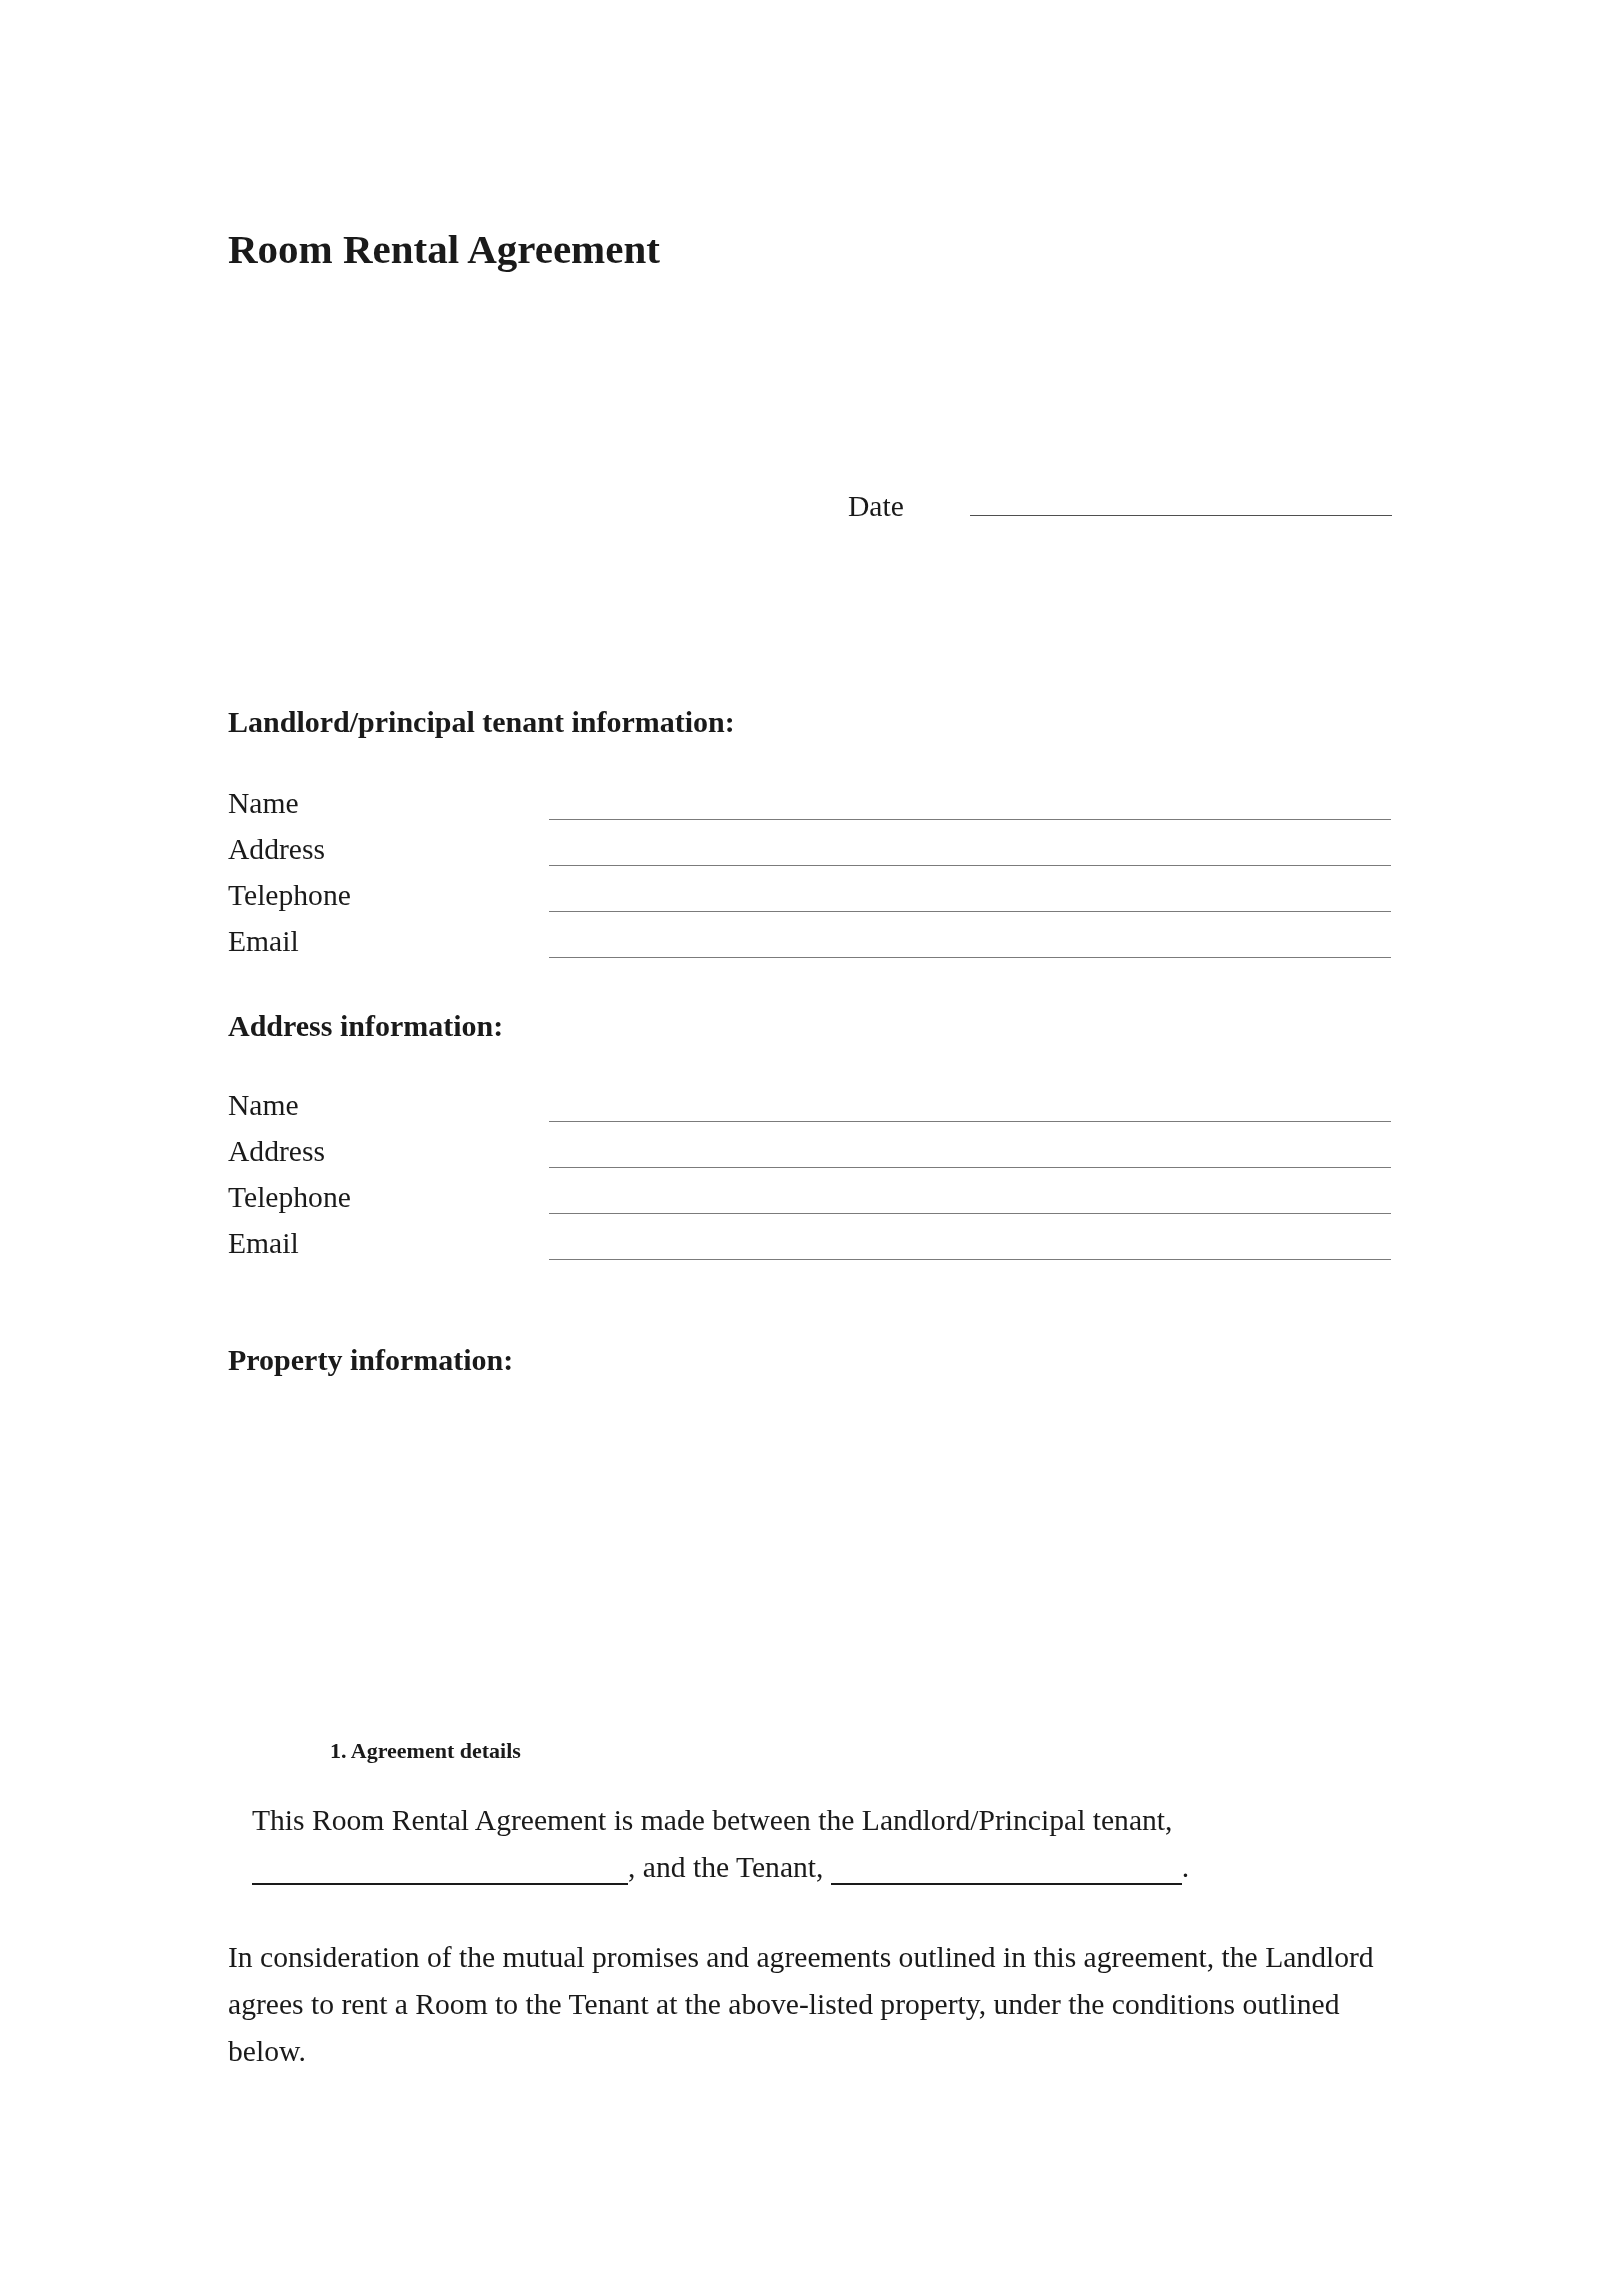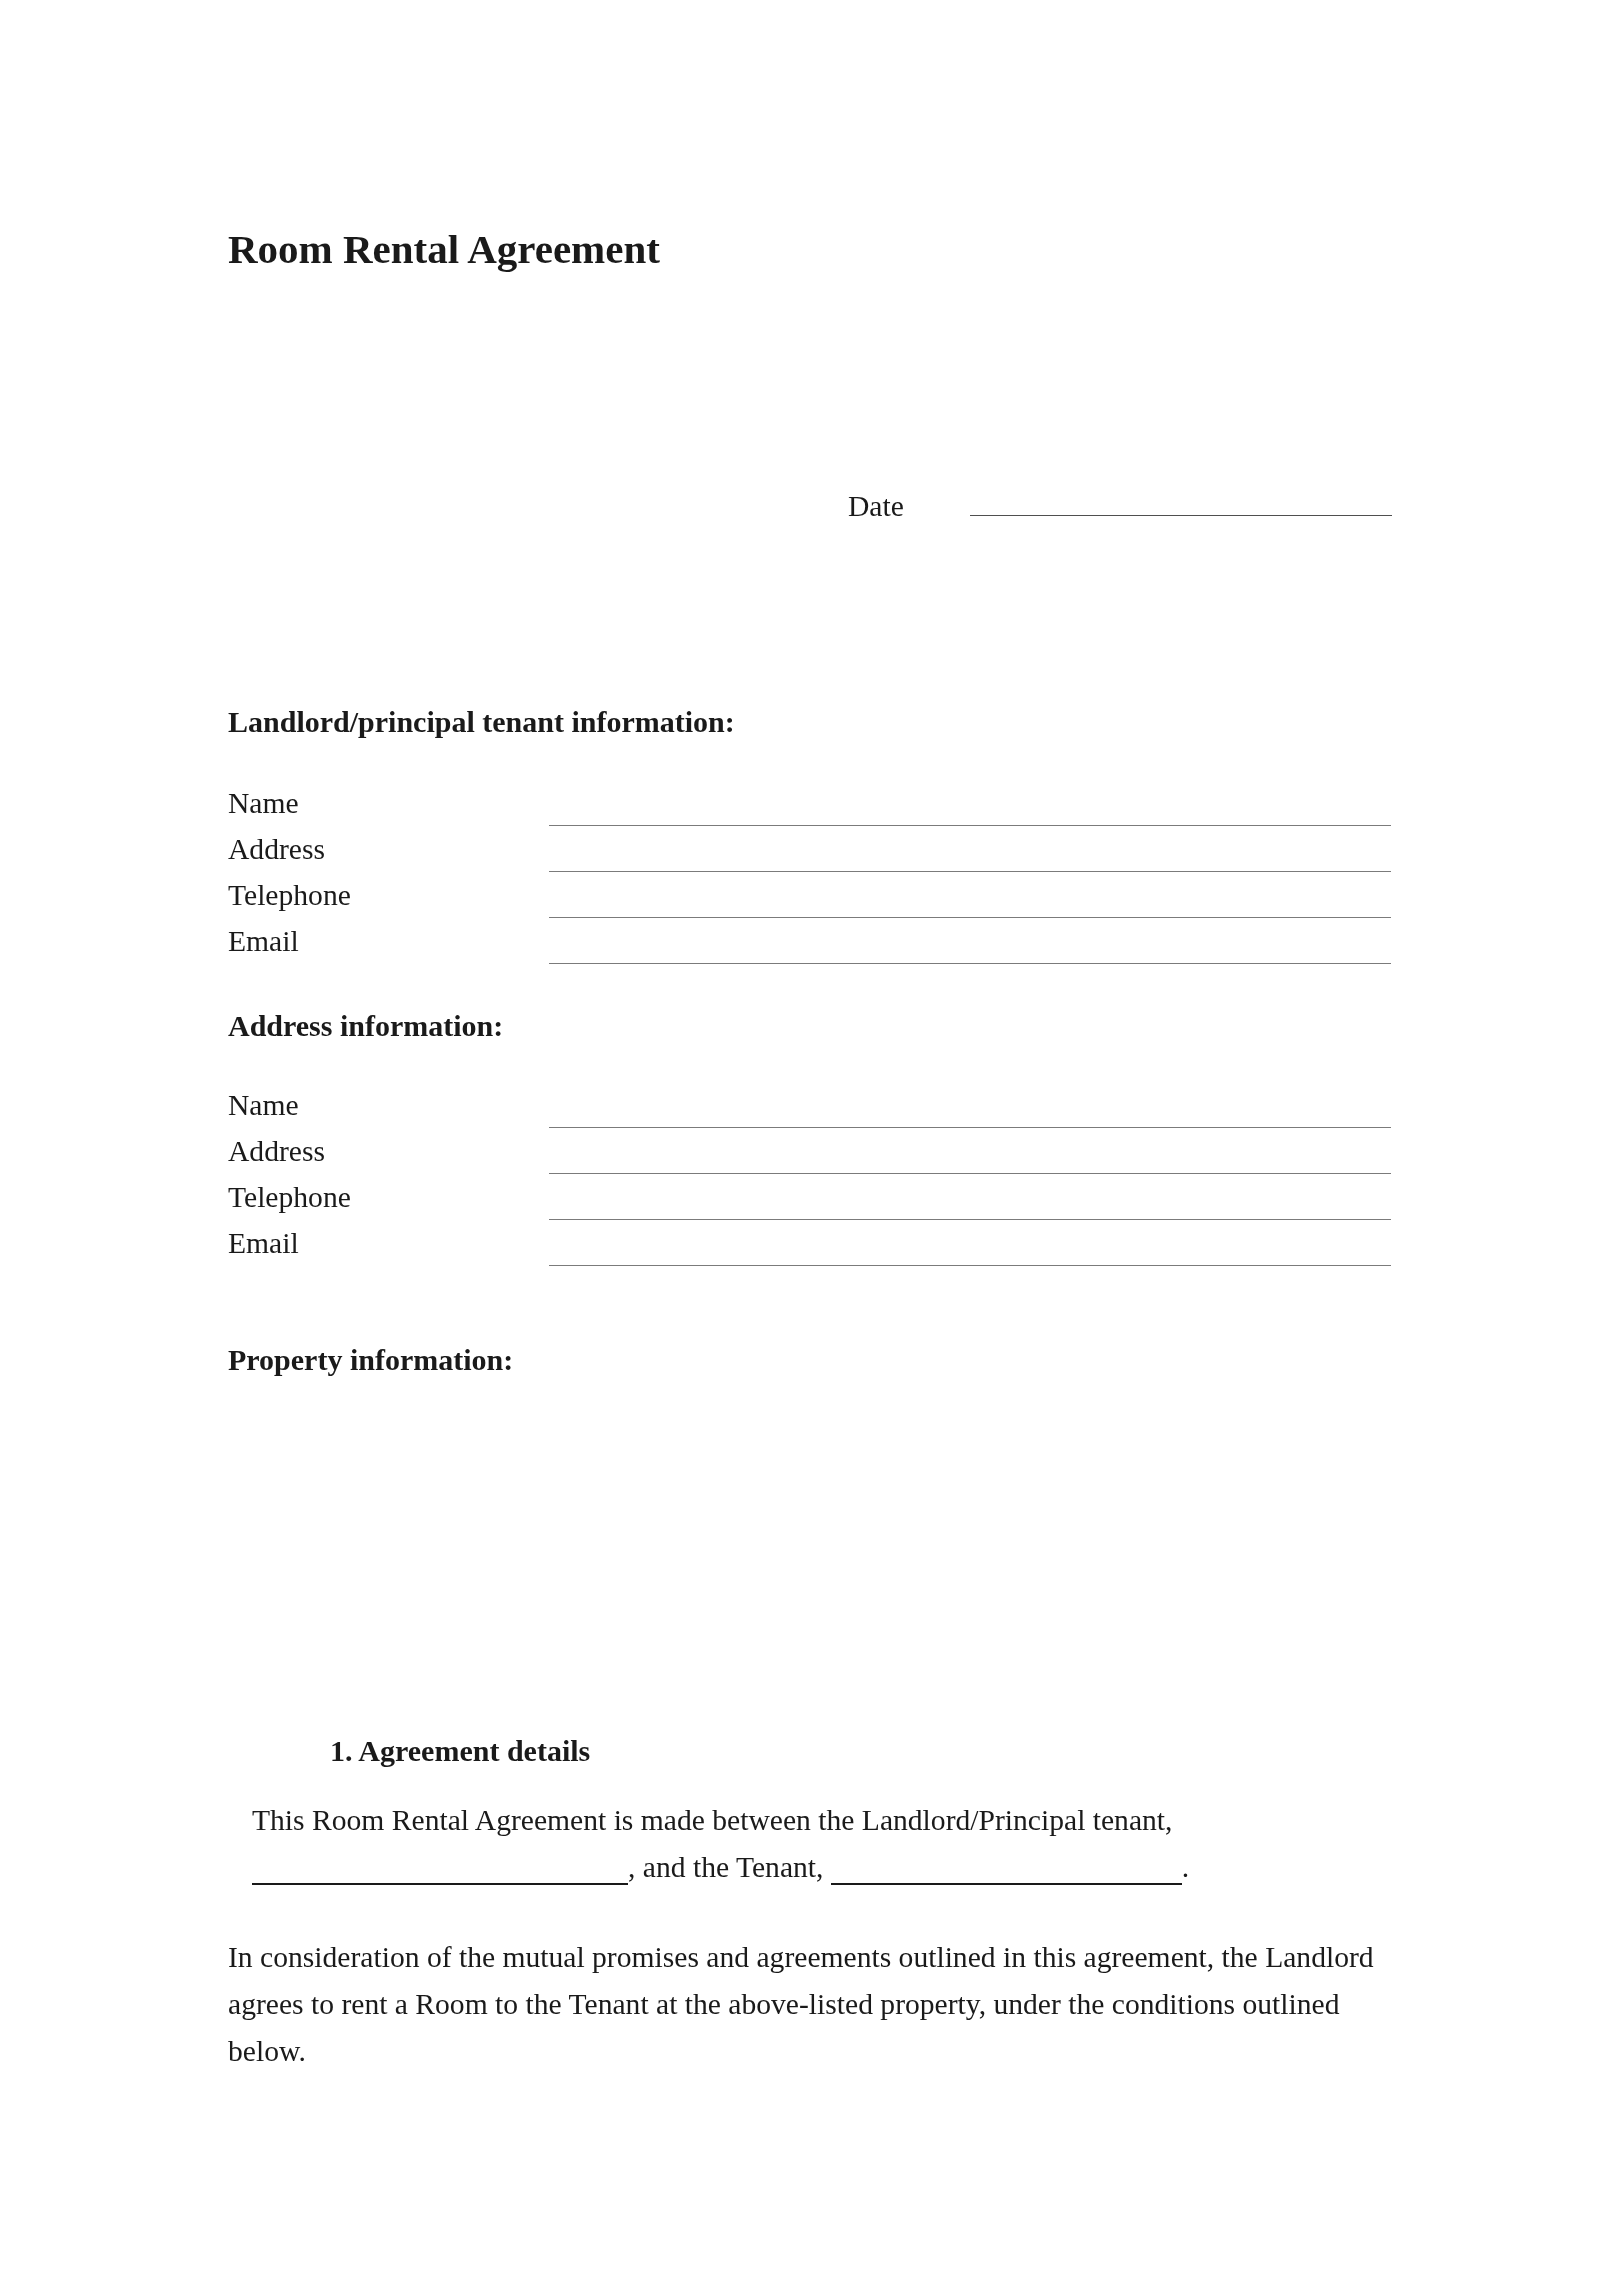--- a/index.html
+++ b/index.html
@@ -56,39 +56,39 @@
     position: absolute;
     left: 228px;
     width: 1163px;
   }
   .f-landlord { top: 780px; }
   .f-tenant   { top: 1082px; }
   .f-property { top: 1420px; }
   .field-row {
     display: flex;
     height: 46px;
-    align-items: flex-end;
+    align-items: center;
   }
   .field-label {
     width: 321px;
     flex: 0 0 321px;
     font-size: 29.6px;
     line-height: 46px;
   }
   .field-line {
     flex: 1 1 auto;
     height: 33px;
     border-bottom: 1.8px solid #7b7b7b;
   }
   .agreement-heading {
     position: absolute;
     left: 330px;
     top: 1732px;
     margin: 0;
-    font-size: 30px;
+    font-size: 22px;
     line-height: 38px;
     font-weight: bold;
   }
   .para {
     position: absolute;
     left: 228px;
     width: 1171px;
     margin: 0;
     font-size: 29.6px;
     line-height: 47px;

